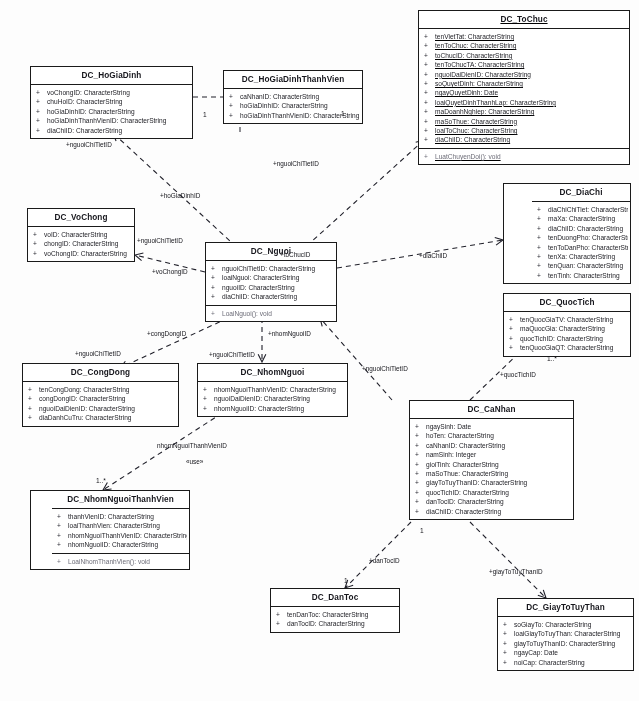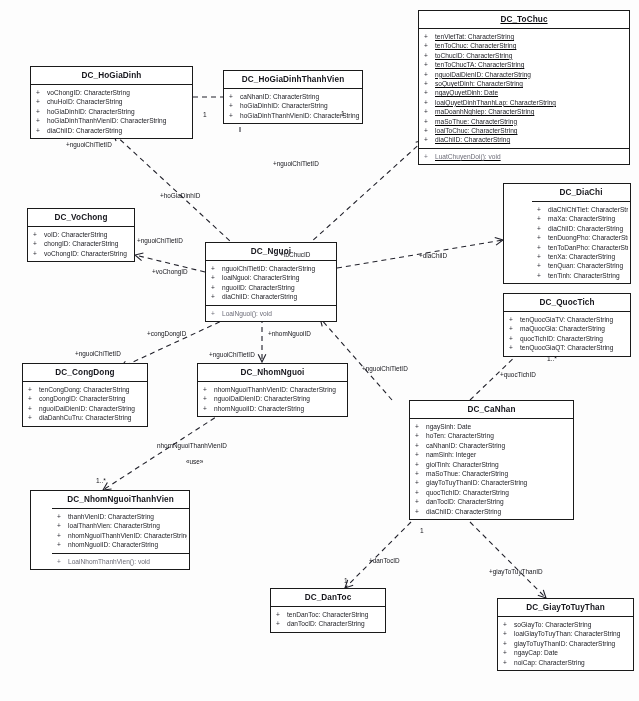--- a/index.html
+++ b/index.html
@@ -206,21 +206,21 @@
   <div class="uml-class" style="left:503px;top:293px;width:128px;">
     <div class="uml-name">DC_QuocTich</div>
     <div class="uml-attrs">
       <span class="uml-row"><span class="vis">+</span><span>tenQuocGiaTV: CharacterString</span></span>
       <span class="uml-row"><span class="vis">+</span><span>maQuocGia: CharacterString</span></span>
       <span class="uml-row"><span class="vis">+</span><span>quocTichID: CharacterString</span></span>
       <span class="uml-row"><span class="vis">+</span><span>tenQuocGiaQT: CharacterString</span></span>
     </div>
   </div>
 
-  <div class="uml-class" style="left:22px;top:363px;width:126px;">
+  <div class="uml-class" style="left:22px;top:363px;width:157px;">
     <div class="uml-name">DC_CongDong</div>
     <div class="uml-attrs">
       <span class="uml-row"><span class="vis">+</span><span>tenCongDong: CharacterString</span></span>
       <span class="uml-row"><span class="vis">+</span><span>congDongID: CharacterString</span></span>
       <span class="uml-row"><span class="vis">+</span><span>nguoiDaiDienID: CharacterString</span></span>
       <span class="uml-row"><span class="vis">+</span><span>diaDanhCuTru: CharacterString</span></span>
     </div>
   </div>
 
   <div class="uml-class" style="left:185px;top:363px;width:151px;margin-left:12px;">
@@ -254,21 +254,21 @@
       <span class="uml-row"><span class="vis">+</span><span>thanhVienID: CharacterString</span></span>
       <span class="uml-row"><span class="vis">+</span><span>loaiThanhVien: CharacterString</span></span>
       <span class="uml-row"><span class="vis">+</span><span>nhomNguoiThanhVienID: CharacterString</span></span>
       <span class="uml-row"><span class="vis">+</span><span>nhomNguoiID: CharacterString</span></span>
     </div>
     <div class="uml-ops">
       <span class="uml-row"><span class="vis">+</span><span>LoaiNhomThanhVien(): void</span></span>
     </div>
   </div>
 
-  <div class="uml-class" style="left:270px;top:588px;width:116px;">
+  <div class="uml-class" style="left:270px;top:588px;width:130px;">
     <div class="uml-name">DC_DanToc</div>
     <div class="uml-attrs">
       <span class="uml-row"><span class="vis">+</span><span>tenDanToc: CharacterString</span></span>
       <span class="uml-row"><span class="vis">+</span><span>danTocID: CharacterString</span></span>
     </div>
   </div>
 
   <div class="uml-class" style="left:497px;top:598px;width:137px;">
     <div class="uml-name">DC_GiayToTuyThan</div>
     <div class="uml-attrs">

